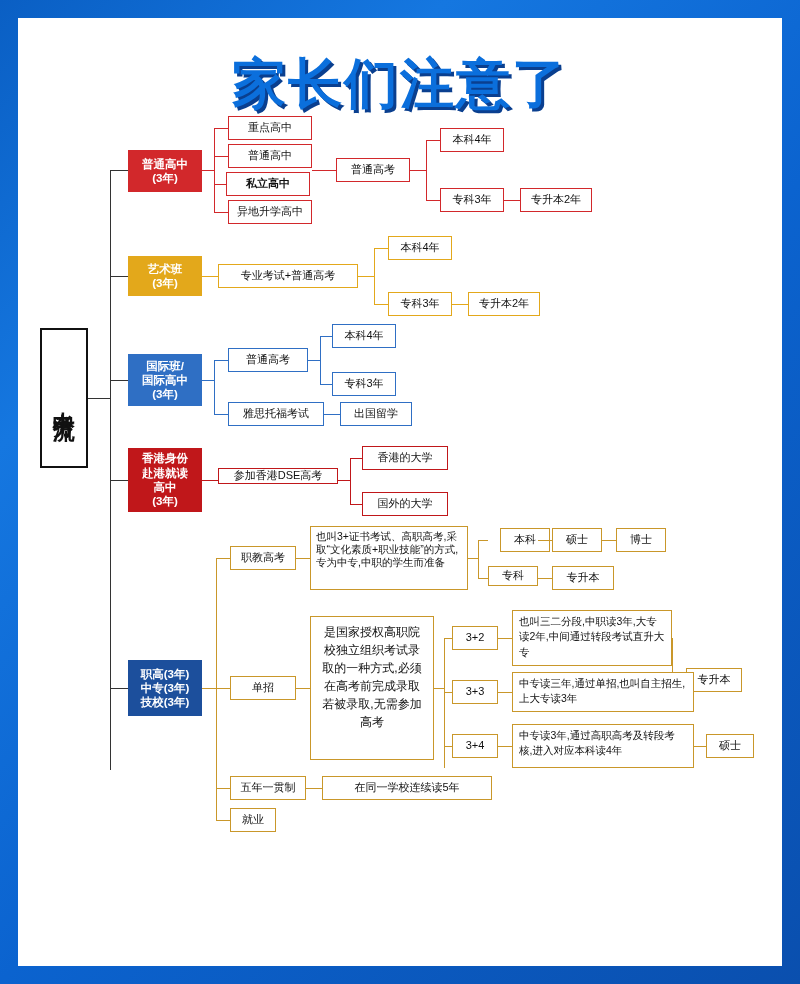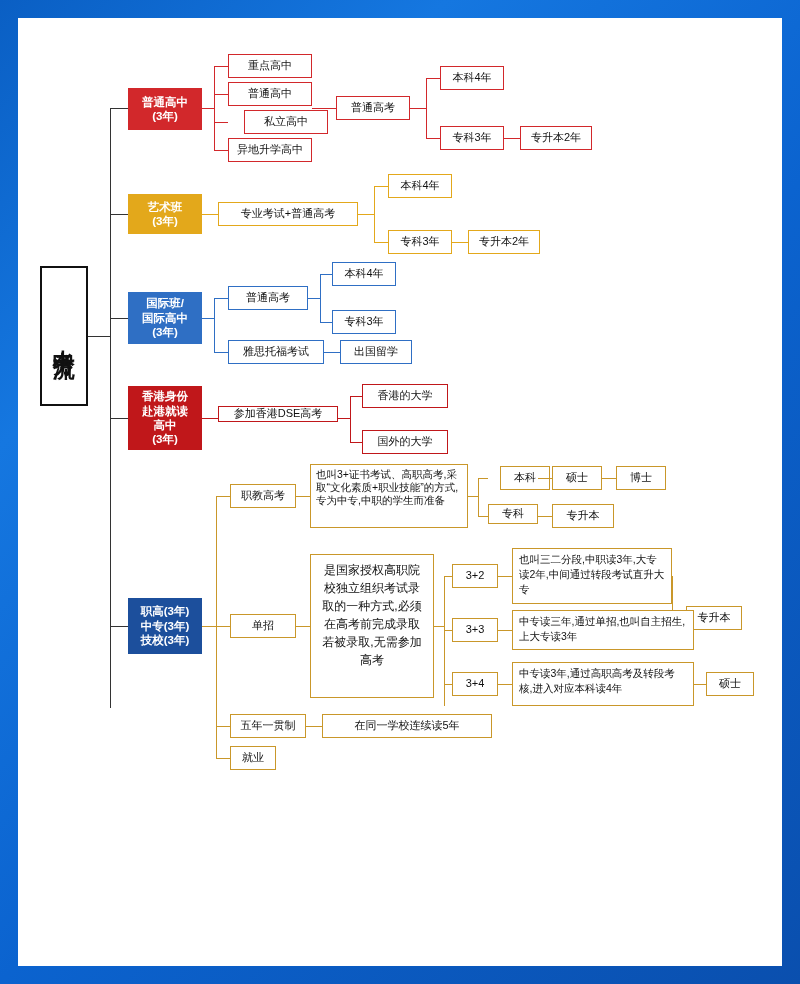--- a/index.html
+++ b/index.html
@@ -79,20 +79,21 @@
   .ln.yellow{background:#e3a81b;}
   .ln.blue{background:#2f6fc4;}
   .ln.gold{background:#c9972a;}
 </style>
 </head>
 <body>
 
 <div class="poster">
 
   <div class="title-wrap">
+    <div class="title-line l1">家长们注意了</div>
   </div>
 
   <div class="diagram">
 
     <div class="node root" style="left:22px;top:200px;width:48px;height:140px;">中考分流</div>
 
     <div class="ln lnh" style="left:70px;top:270px;width:22px;"></div>
     <div class="ln lnv" style="left:92px;top:42px;height:600px;"></div>
 
     <div class="ln lnh" style="left:92px;top:42px;width:18px;"></div>
@@ -102,21 +103,21 @@
     <div class="ln lnh red" style="left:184px;top:42px;width:12px;"></div>
     <div class="ln lnv red" style="left:196px;top:0px;height:84px;"></div>
 
     <div class="ln lnh red" style="left:196px;top:0px;width:14px;"></div>
     <div class="node b-red" style="left:210px;top:-12px;width:84px;height:24px;">重点高中</div>
 
     <div class="ln lnh red" style="left:196px;top:28px;width:14px;"></div>
     <div class="node b-red" style="left:210px;top:16px;width:84px;height:24px;">普通高中</div>
 
     <div class="ln lnh red" style="left:196px;top:56px;width:14px;"></div>
-    <div class="node b-red" style="left:226px;top:44px;width:84px;height:24px;">私立高中</div>
+    <div class="node b-red" style="left:208px;top:44px;width:84px;height:24px;font-weight:bold;">私立高中</div>
 
     <div class="ln lnh red" style="left:196px;top:84px;width:14px;"></div>
     <div class="node b-red" style="left:210px;top:72px;width:84px;height:24px;">异地升学高中</div>
 
     <div class="ln lnh red" style="left:294px;top:42px;width:24px;"></div>
     <div class="node b-red" style="left:318px;top:30px;width:74px;height:24px;">普通高考</div>
 
     <div class="ln lnh red" style="left:392px;top:42px;width:16px;"></div>
     <div class="ln lnv red" style="left:408px;top:12px;height:60px;"></div>
 

